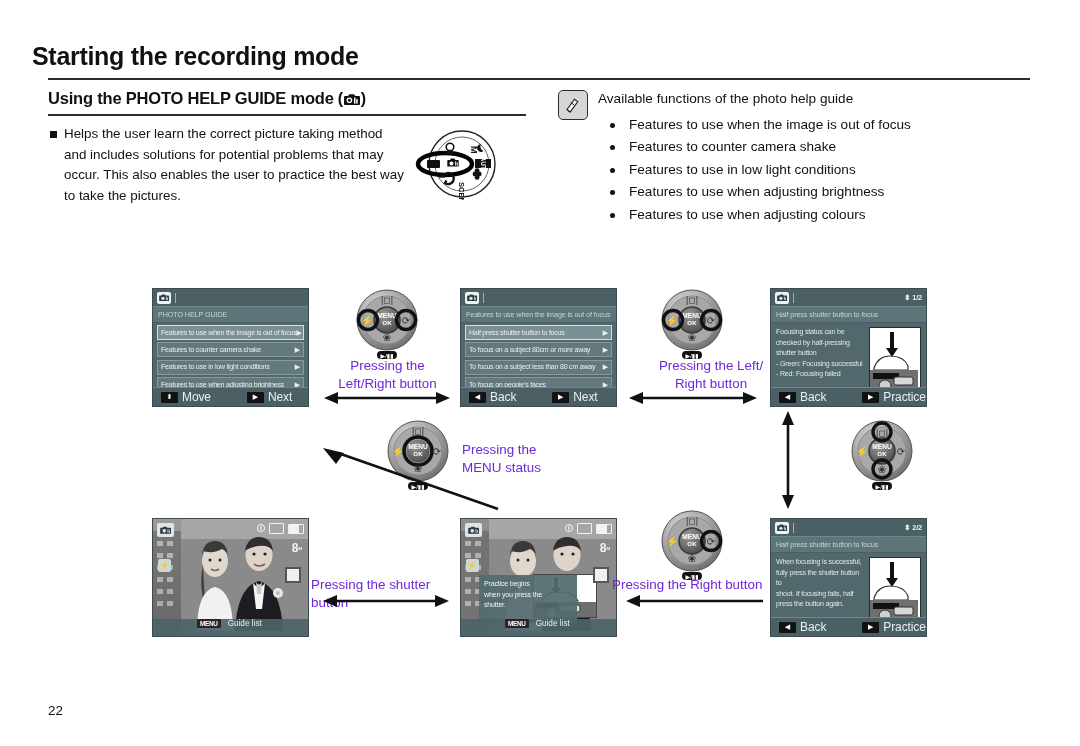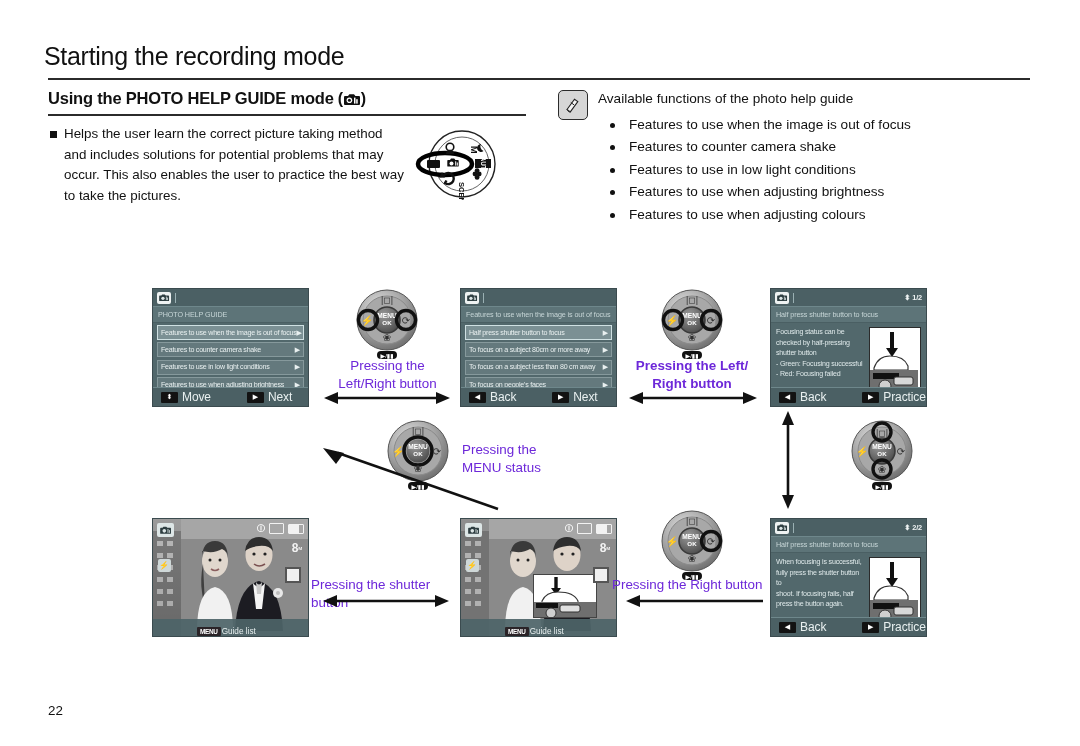--- a/index.html
+++ b/index.html
@@ -5,22 +5,22 @@
   html,body{margin:0;padding:0;}
   body{
     width:1080px;height:746px;background:#ffffff;
     font-family:"Liberation Sans", sans-serif;
     color:#1a1a1a;position:relative;overflow:hidden;
   }
   .page{position:absolute;left:0;top:0;width:1080px;height:746px;}
 
   
   .h1{
-    position:absolute;left:44px;top:42px;
-    font-size:25px;font-weight:normal;letter-spacing:-0.3px;color:#111;
+    position:absolute;left:32px;top:42px;
+    font-size:25px;font-weight:bold;letter-spacing:-0.3px;color:#111;
   }
   .rule-top{position:absolute;left:48px;top:78px;width:982px;height:2px;background:#2b2b2b;}
   .h2{
     position:absolute;left:48px;top:89px;
     font-size:16.5px;font-weight:bold;color:#111;letter-spacing:-0.2px;
     display:flex;align-items:center;gap:4px;
   }
   .rule-sub{position:absolute;left:48px;top:114px;width:478px;height:1.5px;background:#2b2b2b;}
 
   .bullet-sq{
@@ -91,21 +91,21 @@
 
   
   .lcd-body{display:flex;padding:4px 5px 0 5px;gap:5px;}
   .lcd-body .txt{width:88px;color:#dfe9ea;font-size:7.1px;line-height:10.6px;letter-spacing:-0.2px;}
   .lcd-body .pic{
     width:50px;height:68px;background:#ffffff;border:1px solid #2b2b2b;position:relative;overflow:hidden;
   }
 
   
   .photo-lcd{position:absolute;width:155px;height:117px;border:1.5px solid #3b4b4f;box-shadow:0 0 0 1px #fff;overflow:hidden;background:#8c8c8c;}
-  .ph-bar{position:absolute;left:0;bottom:0;width:100%;height:17px;background:rgba(77,100,104,0.92);display:flex;align-items:flex-end;gap:1px;padding-left:44px;}
+  .ph-bar{position:absolute;left:0;bottom:0;width:100%;height:17px;background:rgba(77,100,104,0.92);display:flex;align-items:flex-start;gap:7px;padding-left:44px;}
   .ph-menu{background:#2a2327;color:#fff;font-size:6.4px;font-weight:bold;padding:1px 3px;border-radius:1px;letter-spacing:-0.3px;}
   .ph-guide{color:#e7efef;font-size:8.2px;}
   .ph-modeicon{position:absolute;left:4px;top:4px;width:17px;height:14px;background:#dde6e6;border-radius:2px;display:flex;align-items:center;justify-content:center;}
   .ph-topright{position:absolute;right:4px;top:4px;display:flex;gap:4px;align-items:center;}
   .ph-res{position:absolute;right:6px;top:22px;color:#f2f2f2;font-size:12px;font-weight:bold;}
   .ph-sq{position:absolute;right:7px;top:48px;width:12px;height:12px;background:#f0f0f0;border:2px solid #555;}
   .ph-flash{position:absolute;left:5px;top:40px;width:13px;height:13px;background:#cfd8d8;border-radius:2px;display:flex;align-items:center;justify-content:center;font-size:8px;}
   .ph-tip{
     position:absolute;left:18px;top:56px;width:88px;height:40px;background:rgba(83,106,110,0.93);
     color:#eef4f4;font-size:7.1px;line-height:10.5px;padding:4px 5px;letter-spacing:-0.2px;
@@ -500,20 +500,25 @@
         <rect width="62" height="42" fill="#fff"></rect>
         <path d="M22 2 v11" stroke="#111" stroke-width="3.4"></path>
         <path d="M17 13 l5 7 5-7z" fill="#111"></path>
         <path d="M8 26 q4-9 16-9 q16 0 20 9 v2 H8z" fill="#fff" stroke="#333" stroke-width="1.1"></path>
         <rect x="0" y="27" width="62" height="15" fill="#6f6f6f"></rect>
         <rect x="2" y="28" width="22" height="5" fill="#111"></rect>
         <rect x="26" y="30" width="20" height="7" rx="2" fill="#e0e0e0" stroke="#333"></rect>
         <circle cx="17" cy="38" r="5" fill="#cfcfcf" stroke="#333"></circle>
       </svg>
     </div>
+    <div class="ph-tip">
+      <div>Practice begins</div>
+      <div>when you press the</div>
+      <div>shutter.</div>
+    </div>
     <div class="ph-modeicon">
       <svg width="12" height="10" viewBox="0 0 14 11">
           <path d="M1 3h2l1-1.3h3.3L8.6 3H12a.8.8 0 0 1 .8.8v5.4A.8.8 0 0 1 12 10H1a.8.8 0 0 1-.8-.8V3.8A.8.8 0 0 1 1 3z" fill="#2d3d40"></path>
           <circle cx="5" cy="6.5" r="2.1" fill="#dde6e6"></circle>
           <rect x="8.8" y="4.3" width="1" height="4.5" fill="#dde6e6"></rect>
           <rect x="10.4" y="5.6" width="1" height="3.2" fill="#dde6e6"></rect>
         </svg>
     </div>
     <div class="ph-topright">
       <span style="color:#fff;font-size:8px;font-weight:bold;">Ⓘ</span>
@@ -579,21 +584,21 @@
       <text x="37" y="16" text-anchor="middle" font-size="9" fill="#2f2f2f" font-family="Liberation Sans, sans-serif">|◻|</text>
       <circle cx="18" cy="33" r="9.5" fill="none" stroke="#111" stroke-width="3.4"></circle>
       <text x="18" y="37" text-anchor="middle" font-size="10" fill="#333">⚡</text>
       <circle cx="56" cy="33" r="9.5" fill="none" stroke="#111" stroke-width="3.4"></circle>
       <text x="56" y="37" text-anchor="middle" font-size="10" fill="#333">⟳</text>
       <text x="37" y="54" text-anchor="middle" font-size="10" fill="#2f2f2f">❀</text>
       <rect x="27" y="64" width="20" height="8" rx="4" fill="#111"></rect>
       <text x="37" y="70.5" text-anchor="middle" font-size="6" fill="#fff" font-family="Liberation Sans, sans-serif">▶/▮▮</text>
     </svg>
   </div>
-  <div class="cap" style="left:630px;top:357px;width:124px;font-weight:bold;">
+  <div class="cap" style="left:649px;top:357px;width:124px;">
     <div>Pressing the  Left/</div>
     <div>Right button</div>
   </div>
   <div class="arrow" style="left:628px;top:390px;">
     <svg width="130" height="16" viewBox="0 0 130 16">
       <line x1="12" y1="8" x2="118" y2="8" stroke="#111" stroke-width="2.6"></line>
       <path d="M1 8 L15 2 L15 14z" fill="#111"></path>
         <path d="M129 8 L115 2 L115 14z" fill="#111"></path>
     </svg>
   </div>

